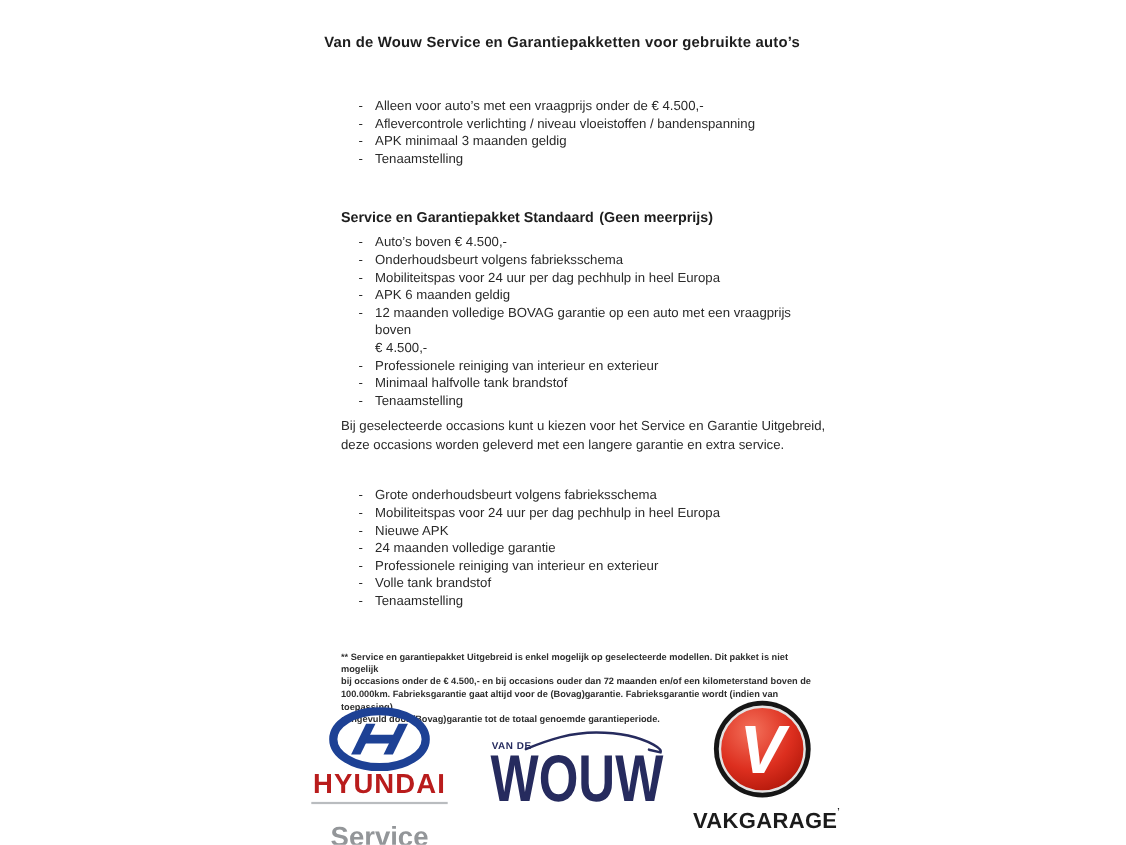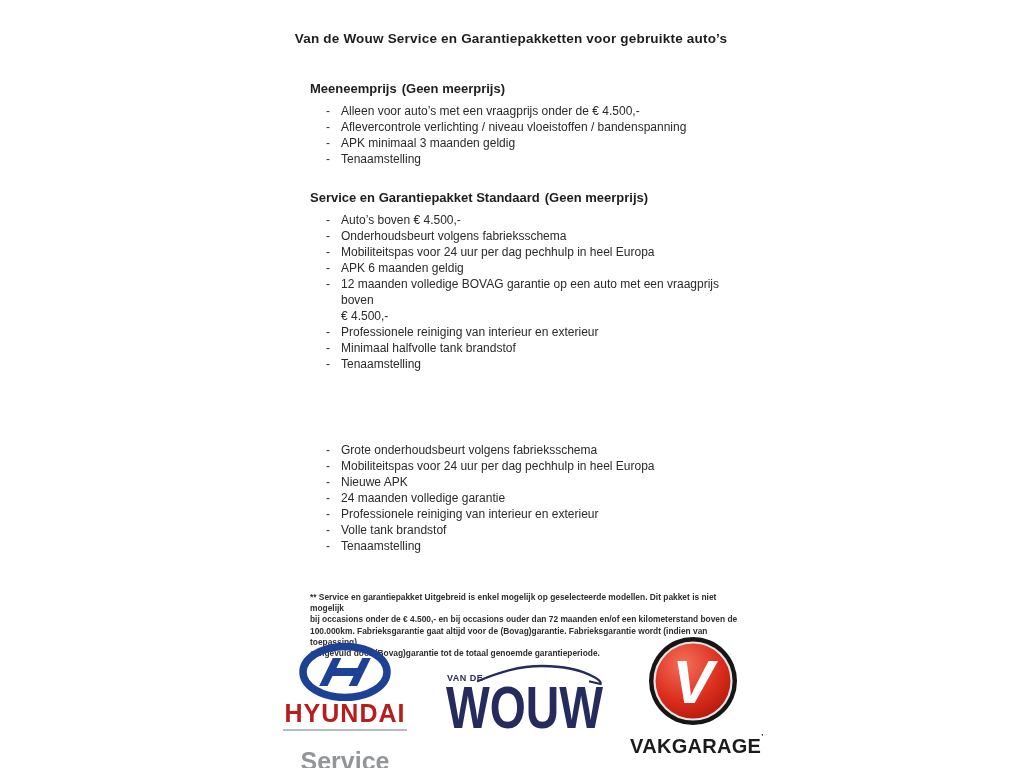--- a/index.html
+++ b/index.html
@@ -49,23 +49,20 @@
   svg text { font-family:"Liberation Sans", sans-serif; }
 </style>
 </head>
 <body>
 
 <div class="page">
 
   <div class="doc-title">Van de Wouw Service en Garantiepakketten voor gebruikte auto’s</div>
 
   <div class="section s1">
-    <div class="sec-heading">
-      <span>Meeneemprijs</span><span class="suffix-near">(Geen meerprijs)</span>
-    </div>
     <div class="list">
       <div class="li">
           <span class="dash">-</span>
           <span class="li-text">Alleen voor auto’s met een vraagprijs onder de € 4.500,-</span>
         </div>
       <div class="li">
           <span class="dash">-</span>
           <span class="li-text">Aflevercontrole verlichting / niveau vloeistoffen / bandenspanning</span>
         </div>
       <div class="li">
@@ -113,20 +110,22 @@
           <span class="dash">-</span>
           <span class="li-text">Minimaal halfvolle tank brandstof</span>
         </div>
       <div class="li">
           <span class="dash">-</span>
           <span class="li-text">Tenaamstelling</span>
         </div>
     </div>
   </div>
 
+  <div class="para">Bij geselecteerde occasions kunt u kiezen voor het Service en Garantie Uitgebreid,
+deze occasions worden geleverd met een langere garantie en extra service.</div>
 
   <div class="section s3">
     <div class="list">
       <div class="li">
           <span class="dash">-</span>
           <span class="li-text">Grote onderhoudsbeurt volgens fabrieksschema</span>
         </div>
       <div class="li">
           <span class="dash">-</span>
           <span class="li-text">Mobiliteitspas voor 24 uur per dag pechhulp in heel Europa</span>

